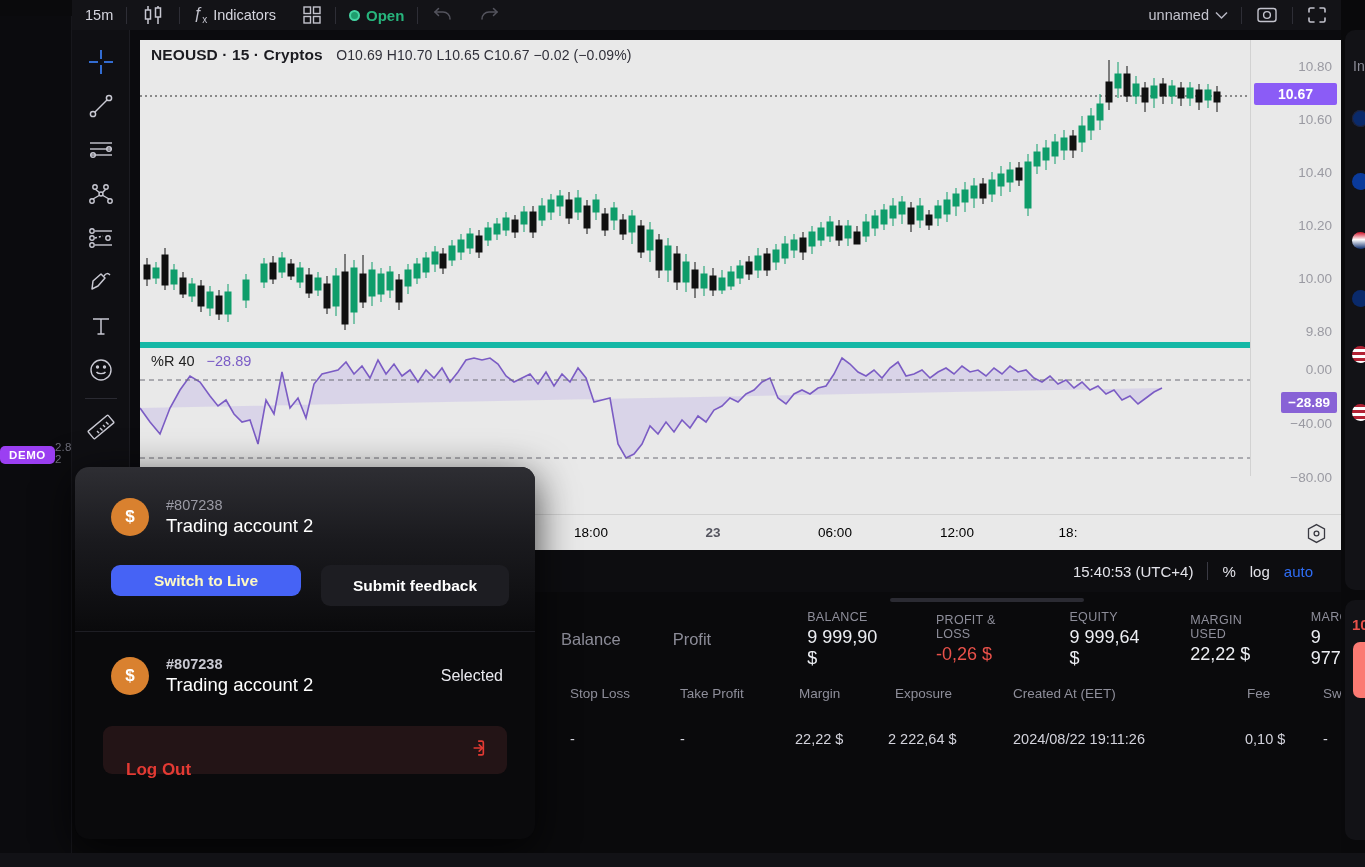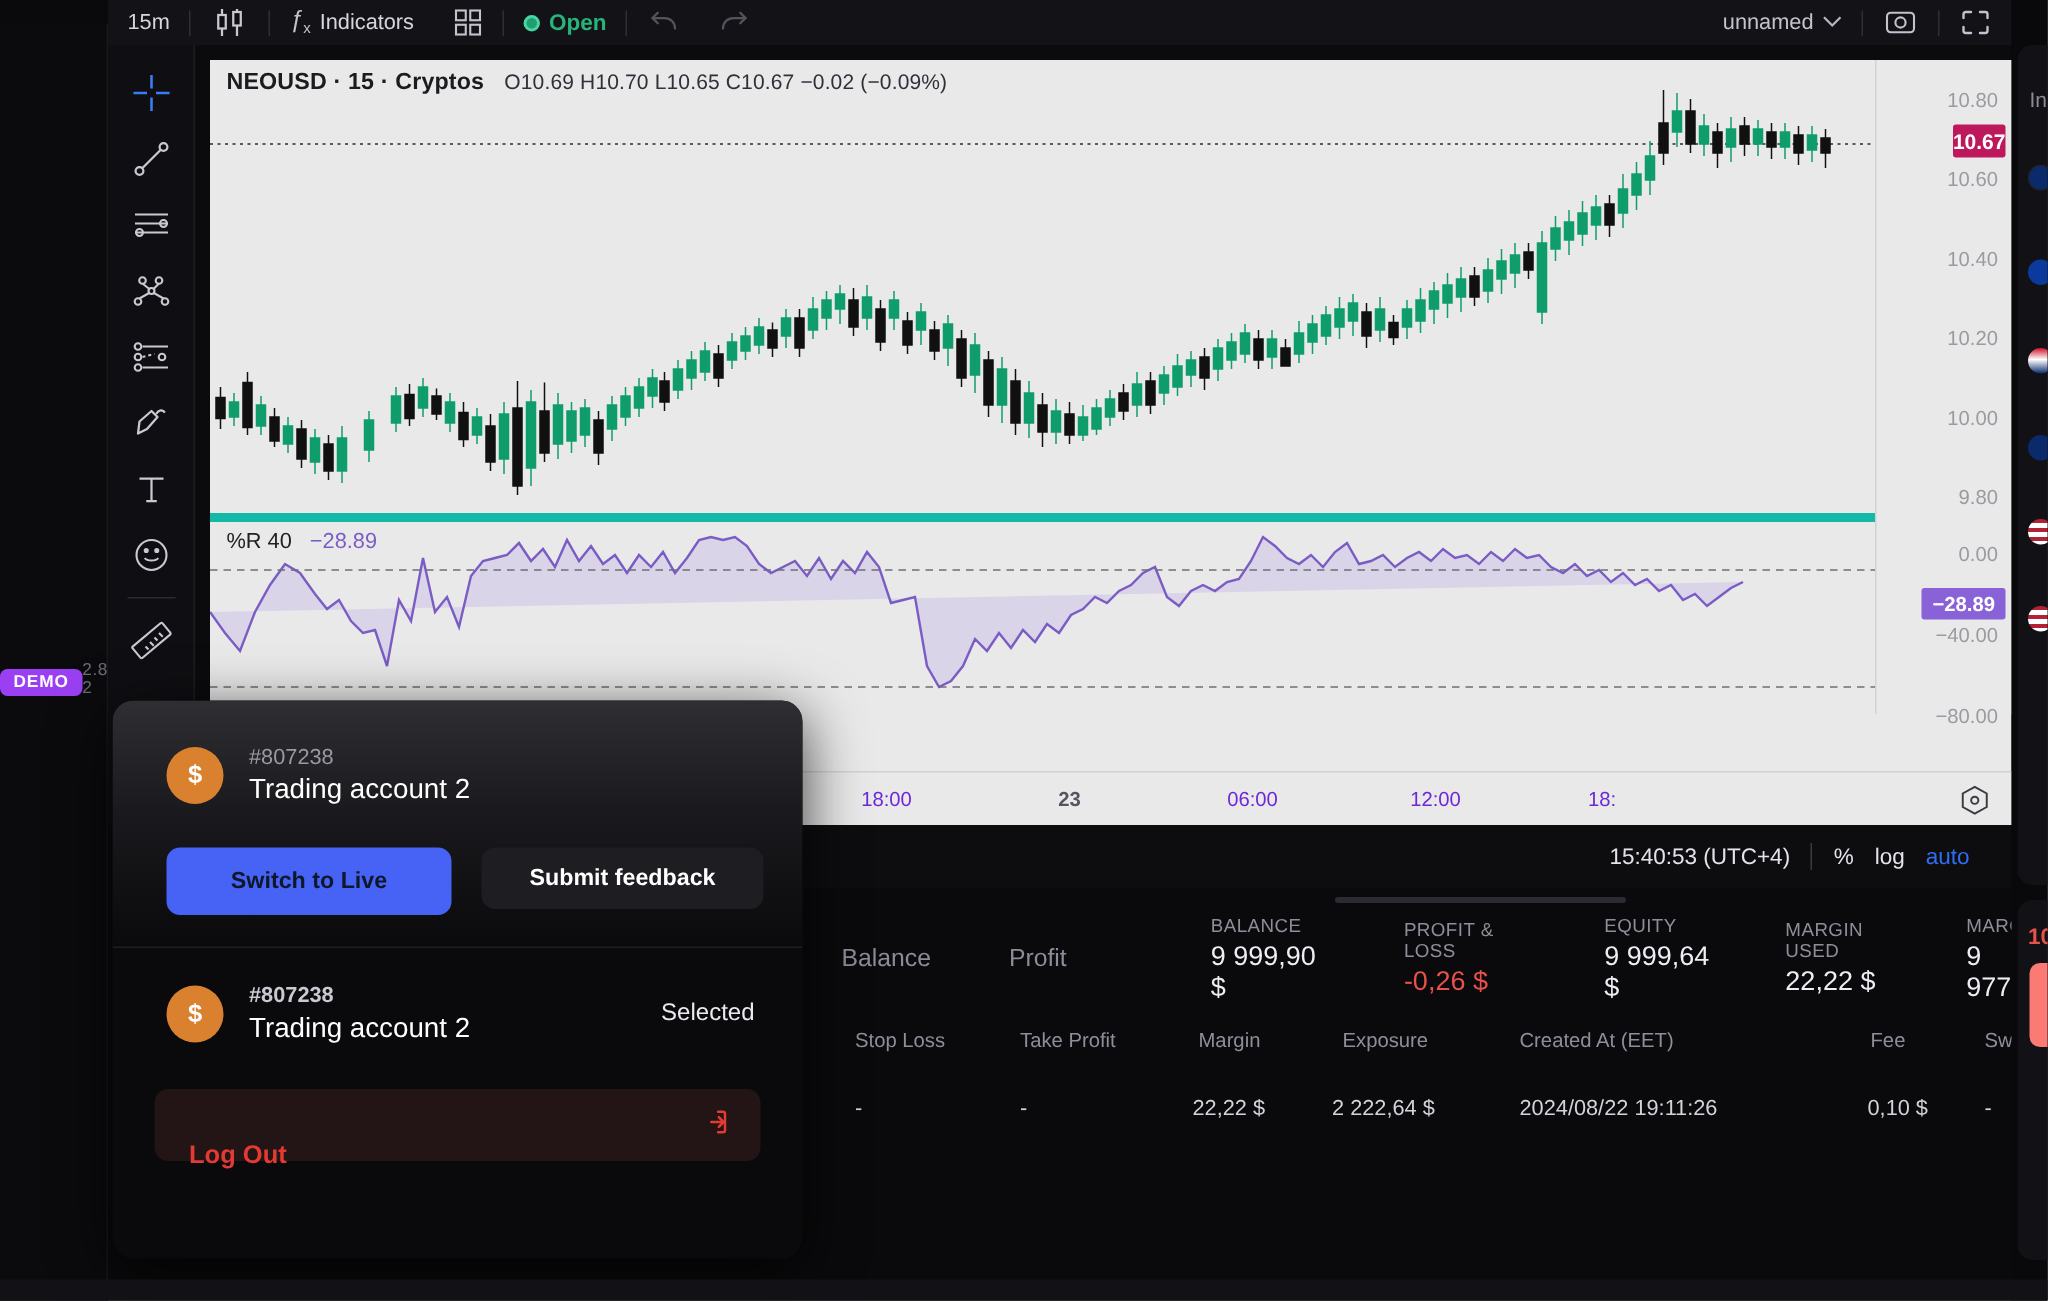--- a/index.html
+++ b/index.html
@@ -88,32 +88,32 @@
   .legend .ohlc { color: #30303a; font-size: 14px; margin-left: 9px; }
   .ind-legend { position: absolute; left: 11px; top: 5px; font-size: 14.5px; color: #222; }
   .ind-legend .val { color: #7a5cc6; margin-left: 8px; }
 
   .yaxis {
     position: absolute; right: 0; top: 0; width: 91px; height: 436px;
     background: #e9e9e9; border-left: 1px solid #d2d2d2;
   }
   .ytick { position: absolute; right: 9px; font-size: 13.5px; color: #9a9aa2; }
   .ybadge-dark {
-    position: absolute; right: 4px; background: #be185d; color: #fff; font-weight: bold;
-    font-size: 14px; padding: 3px 0; border-radius: 2px;
+    position: absolute; right: 4px; background: #8b5cf6; color: #fff; font-weight: bold;
+    font-size: 14px; padding: 3px 24px; border-radius: 2px;
   }
   .ybadge-purple {
     position: absolute; right: 4px; background: #8862d6; color: #fff; font-weight: bold;
     font-size: 13.5px; padding: 3px 7px; border-radius: 2px;
   }
   .xaxis {
     position: absolute; left: 0; bottom: 0; width: 1201px; height: 36px;
     background: #e9e9e9; border-top: 1px solid #d2d2d2;
   }
-  .xtick { position: absolute; top: 10px; font-size: 13.5px; color: #6d28d9; transform: translateX(-50%); }
+  .xtick { position: absolute; top: 10px; font-size: 13.5px; color: #000000; transform: translateX(-50%); }
   .xtick.bold { color: #55555f; font-weight: bold; }
   .settings-hex { position: absolute; right: 14px; top: 8px; color: #3a3a42; }
 
   
   .statusbar {
     position: absolute; left: 535px; top: 550px; width: 806px; height: 42px;
     background: #0d0d10; display: flex; align-items: center; justify-content: flex-end;
     gap: 14px; padding-right: 28px; color: #e3e3ea; font-size: 15px;
   }
   .sb-div { width: 1px; height: 18px; background: #3a3a44; }
@@ -173,21 +173,21 @@
   }
   .acct-row { display: flex; align-items: center; gap: 17px; padding: 30px 0 0 36px; }
   .acct-av {
     width: 38px; height: 38px; border-radius: 50%; background: #d9812f; flex: 0 0 38px;
     display: flex; align-items: center; justify-content: center; color: #fff; font-weight: bold; font-size: 17px;
   }
   .acct-id { font-size: 14.5px; color: #9a9aa4; }
   .acct-name { font-size: 18.5px; color: #fff; margin-top: 2px; }
   .btn-row { display: flex; gap: 20px; padding: 28px 0 0 36px; }
   .btn-live {
-    width: 190px; height: 45px; background: #4663f5; color: #0f172a; border: none; border-radius: 9px;
+    width: 190px; height: 31px; background: #4663f5; color: #fef9c3; border: none; border-radius: 9px;
     font-size: 15.5px; font-weight: bold; cursor: pointer; font-family: "Liberation Sans", sans-serif;
   }
   .btn-feedback {
     width: 188px; height: 41px; background: #1d1d22; color: #fff; border: none; border-radius: 9px;
     font-size: 15.5px; font-weight: bold; cursor: pointer; font-family: "Liberation Sans", sans-serif;
   }
   .popup-list { padding: 24px 0 0 0; }
   .list-row {
     display: flex; align-items: center; gap: 17px; padding: 0 32px 0 36px; cursor: pointer;
   }

